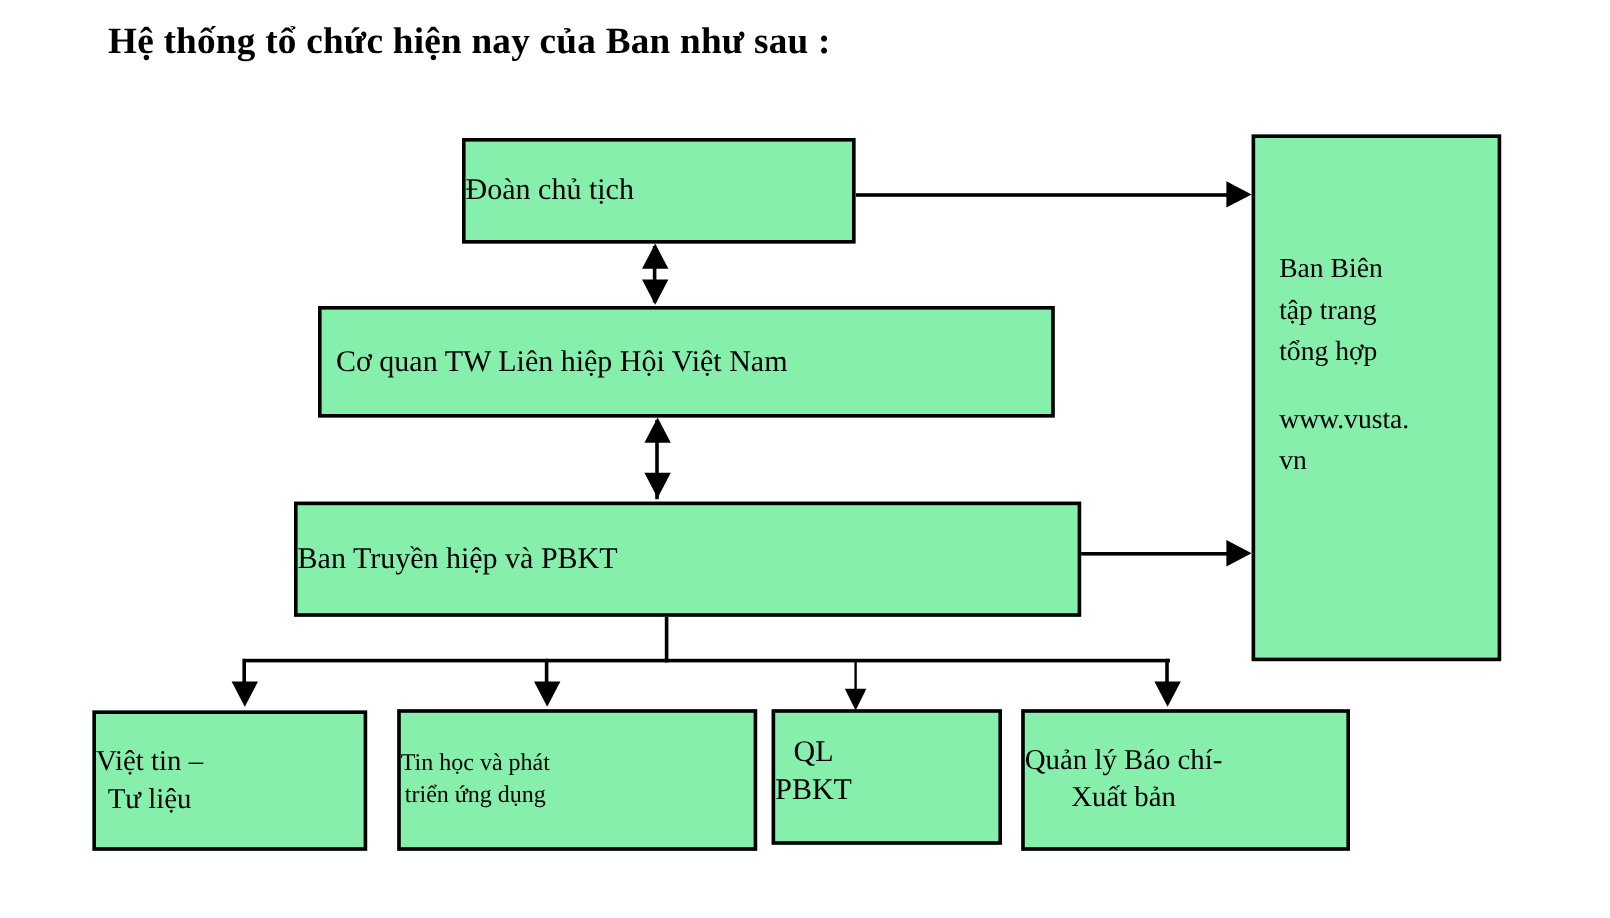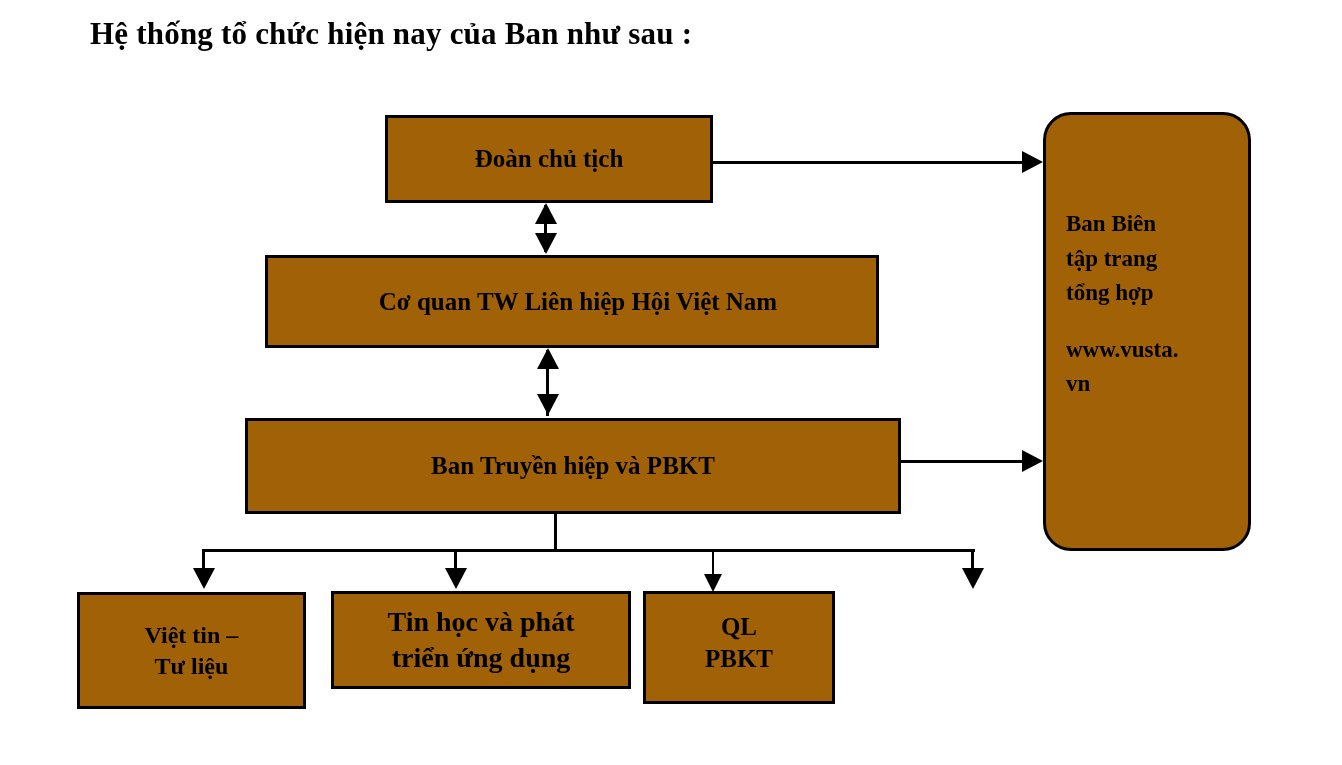--- a/index.html
+++ b/index.html
@@ -28,49 +28,47 @@
     font-weight: 700;
     letter-spacing: 0.2px;
     white-space: nowrap;
   }
 
   
   .node {
     position: absolute;
     box-sizing: border-box;
     border: 3px solid #000000;
-    background: #a16207;
+    background: #86efac;
     display: flex;
     align-items: center;
-    justify-content: center;
     text-align: center;
-    font-weight: 700;
+    font-weight: 400;
     line-height: 1.28;
   }
   .node .node-label { display: block; white-space: pre-line; }
 
   #node-presidium      { left: 385px; top: 115px;  width: 328px; height: 88px;  font-size: 25px; }
   #node-central-agency { left: 265px; top: 255px;  width: 614px; height: 93px;  font-size: 25px; padding-left: 12px; }
   #node-comm-dept      { left: 245px; top: 418px;  width: 656px; height: 96px;  font-size: 25px; }
 
   #node-editorial-board {
     left: 1043px; top: 112px; width: 208px; height: 439px;
     display: block;
     padding: 92px 20px 0 20px;
     font-size: 23px;
     line-height: 1.50;
     text-align: justify;
     text-align-last: left;
-    border-radius: 28px;
   }
   #node-editorial-board .eb-line { display: block; text-align: justify; }
   #node-editorial-board .eb-gap  { display: block; height: 22px; }
 
   #node-info-docs   { left: 77px;  top: 592px; width: 229px; height: 117px; font-size: 24px; }
-  #node-it-dev      { left: 331px; top: 591px; width: 300px; height: 98px; font-size: 28px; }
+  #node-it-dev      { left: 331px; top: 591px; width: 300px; height: 118px; font-size: 20px; }
   #node-ql-pbkt     { left: 643px; top: 591px; width: 192px; height: 113px; font-size: 25px;
                       align-items: flex-start; padding-top: 17px; }
   #node-press-pub   { left: 851px; top: 591px; width: 274px; height: 118px; font-size: 24px; }
 
   
   .conn { position: absolute; background: #000000; }
   .vline { width: 3px; }
   .hline { height: 3px; }
   .vline-thin { width: 2px; }
 
@@ -168,14 +166,18 @@
   <div class="node" id="node-it-dev">
     <span class="node-label">Tin học và phát
 triển ứng dụng</span>
   </div>
 
   <div class="node" id="node-ql-pbkt">
     <span class="node-label">QL
 PBKT</span>
   </div>
 
+  <div class="node" id="node-press-pub">
+    <span class="node-label">Quản lý Báo chí-
+Xuất bản</span>
+  </div>
 
 </div>
 
 </body></html>

